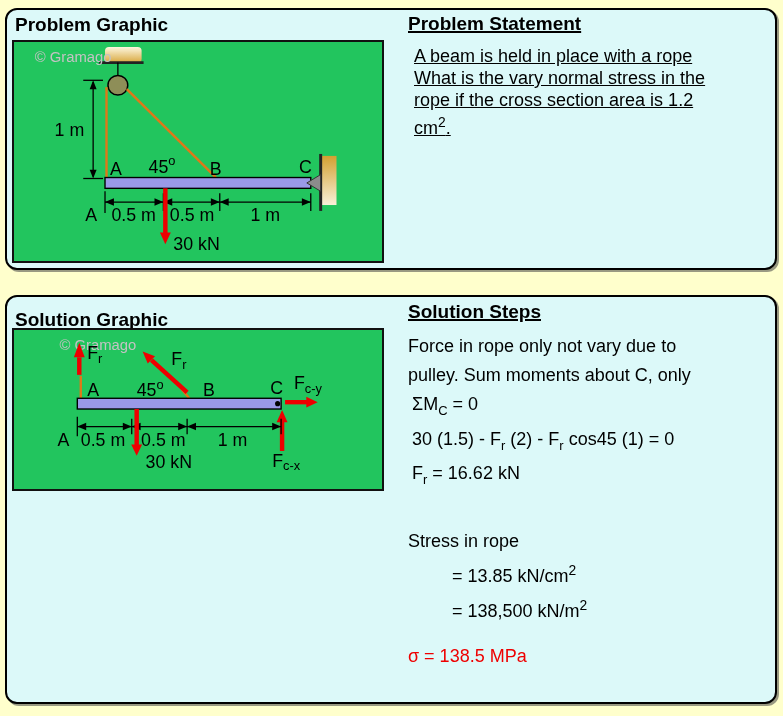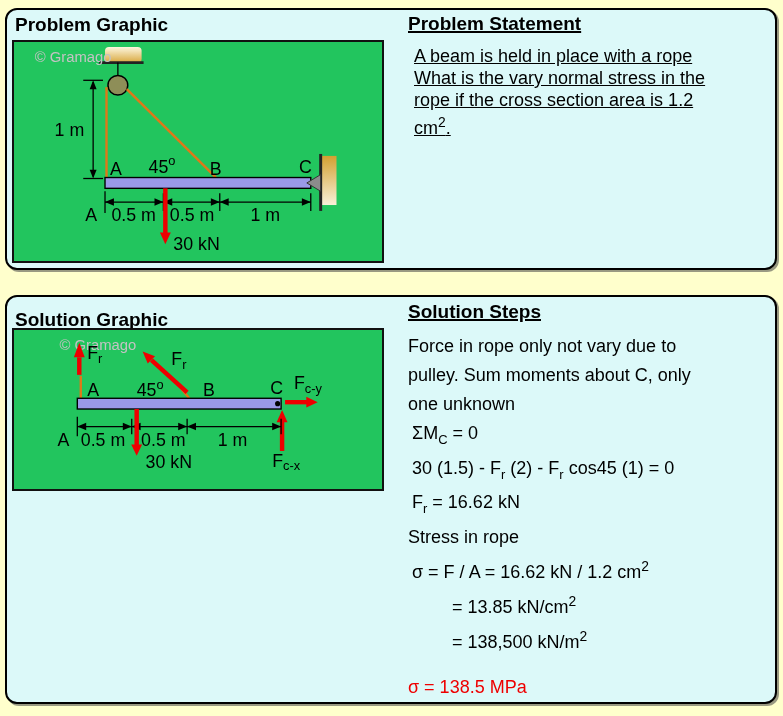--- a/index.html
+++ b/index.html
@@ -35,21 +35,21 @@
   #box-solution { left:12px; top:328px; width:372px; height:163px; }
   .bodytext { position:absolute; font-size:18px; }
   #ps-body { left:414px; top:45px;text-decoration:underline; }
   #ps-body > div { line-height:22px; white-space:nowrap; }
   #ss-body { left:408px; top:332px; }
   #ss-body > div { line-height:29px; white-space:nowrap; }
   sup { font-size:77%; }
   sub { font-size:72%; }
   .ind1 { margin-left:4px; }
   .ind2 { margin-left:44px; }
-  .gap1 { }
+  .gap1 { margin-top:33px; }
   .result { margin-top:16px; color:#ee0000; }
   svg text { font-family:"Liberation Sans", sans-serif; fill:#000; }
   .wm { fill:#c3c3c3; font-size:15px; }
   .lbl { font-size:18px; }
   .dimline { stroke:#000; stroke-width:1.3; }
   .dimhead { fill:#000; stroke:none; }
   .redshaft { stroke:#ee0000; stroke-width:4.5; }
   .redhead { fill:#ee0000; stroke:none; }
   .rope { stroke:#e07818; stroke-width:2.4; fill:none; }
 </style>
@@ -182,22 +182,20 @@
     <line class="redshaft" x1="124" y1="81" x2="124" y2="120"></line>
     <polygon class="redhead" points="124,129 118.5,117.5 129.5,117.5"></polygon>
     <text class="lbl" x="133" y="141">30 kN</text>
   </svg>
 </div>
 
 <div class="gtitle underl" id="ss-title">Solution Steps</div>
 <div class="bodytext" id="ss-body">
   <div>Force in rope only not vary due to</div>
   <div>pulley. Sum moments about C, only</div>
-  <div>one unknown</div>
   <div class="ind1">ΣM<sub>C</sub> = 0</div>
   <div class="ind1">30 (1.5) - F<sub>r</sub> (2) - F<sub>r</sub> cos45 (1) = 0</div>
   <div class="ind1">F<sub>r</sub> = 16.62 kN</div>
   <div class="gap1">Stress in rope</div>
-  <div class="ind1">σ = F / A = 16.62 kN / 1.2 cm<sup>2</sup></div>
   <div class="ind2">= 13.85 kN/cm<sup>2</sup></div>
   <div class="ind2">= 138,500 kN/m<sup>2</sup></div>
   <div class="result">σ = 138.5 MPa</div>
 </div>
 
 </body></html>

